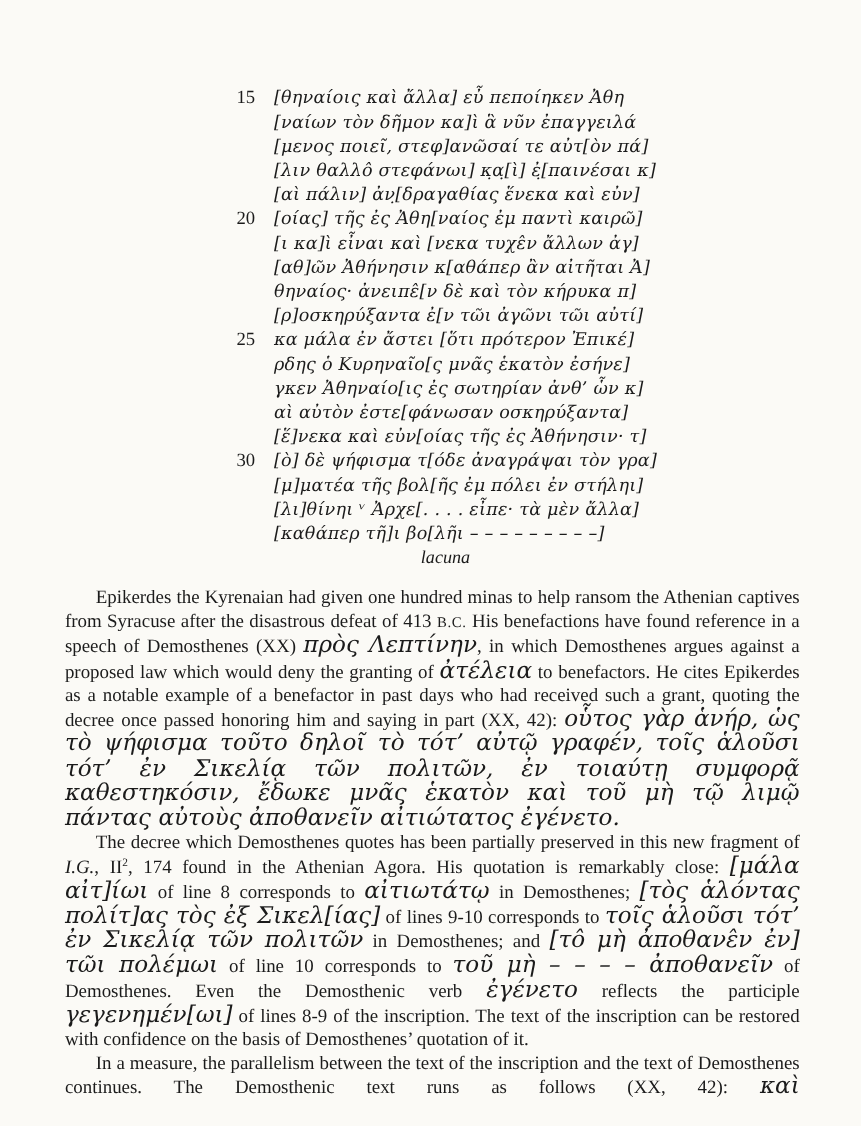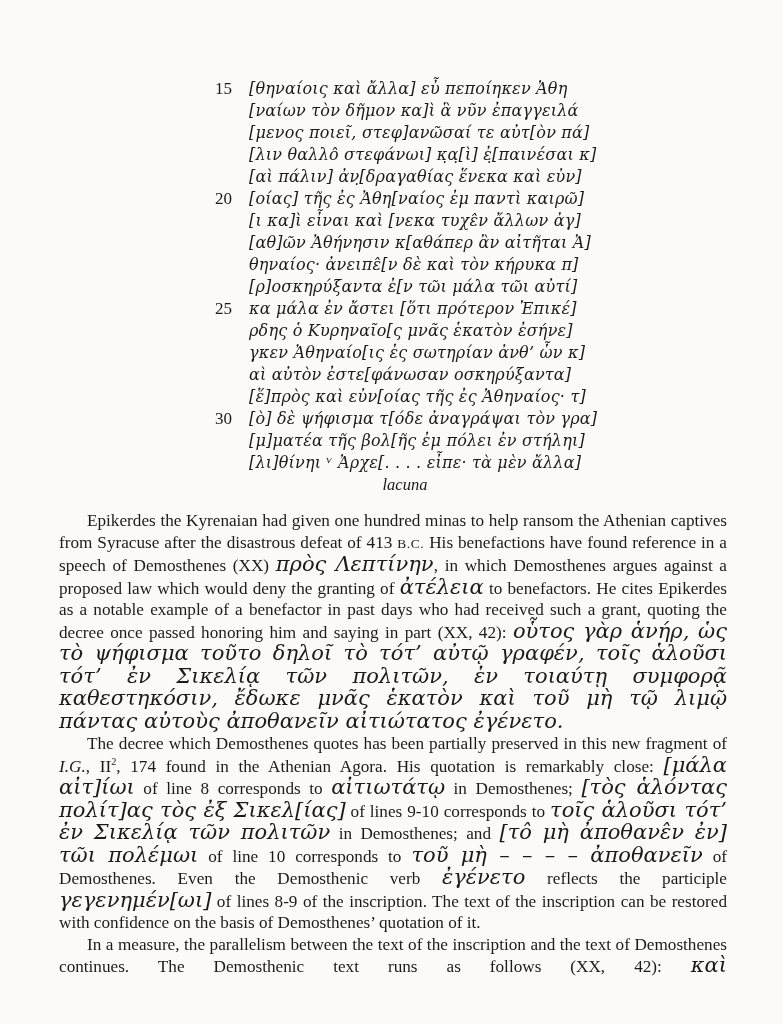--- a/index.html
+++ b/index.html
@@ -78,29 +78,30 @@
     <div>
         <div class="insc-line"><span class="insc-num">15</span><span class="insc-text">[θηναίοις καὶ ἄλλα] εὖ πεποίηκεν Ἀθη</span></div>
         <div class="insc-line"><span class="insc-num"></span><span class="insc-text">[ναίων τὸν δῆμον κα]ὶ ἃ νῦν ἐπαγγειλά</span></div>
         <div class="insc-line"><span class="insc-num"></span><span class="insc-text">[μενος ποιεῖ, στεφ]ανῶσαί τε αὐτ[ὸν πά]</span></div>
         <div class="insc-line"><span class="insc-num"></span><span class="insc-text">[λιν θαλλο̂ στεφάνωι] κ̣α̣[ὶ] ἐ̣[παινέσαι κ]</span></div>
         <div class="insc-line"><span class="insc-num"></span><span class="insc-text">[αὶ πάλιν] ἀν̣[δραγαθίας ἕνεκα καὶ εὐν]</span></div>
         <div class="insc-line"><span class="insc-num">20</span><span class="insc-text">[οίας] τῆς ἐς Ἀθη[ναίος ἐμ παντὶ καιρῶ]</span></div>
         <div class="insc-line"><span class="insc-num"></span><span class="insc-text">[ι κα]ὶ εἶναι καὶ [νεκα τυχε̂ν ἄλλων ἀγ]</span></div>
         <div class="insc-line"><span class="insc-num"></span><span class="insc-text">[αθ]ῶν Ἀθήνησιν κ[αθάπερ ἂν αἰτῆται Ἀ]</span></div>
         <div class="insc-line"><span class="insc-num"></span><span class="insc-text">θηναίος· ἀνειπε̂[ν δὲ καὶ τὸν κήρυκα π]</span></div>
-        <div class="insc-line"><span class="insc-num"></span><span class="insc-text">[ρ]οσκηρύξαντα ἐ[ν τῶι μάλα τῶι αὐτί]</span></div>
+        <div class="insc-line"><span class="insc-num"></span><span class="insc-text">[ρ]οσκηρύξαντα ἐ[ν τῶι ἀγῶνι τῶι αὐτί]</span></div>
         <div class="insc-line"><span class="insc-num">25</span><span class="insc-text">κα μάλα ἐν ἄστει [ὅτι πρότερον Ἐπικέ]</span></div>
         <div class="insc-line"><span class="insc-num"></span><span class="insc-text">ρδης ὁ Κυρηναῖο[ς μνᾶς ἑκατὸν ἐσήνε]</span></div>
         <div class="insc-line"><span class="insc-num"></span><span class="insc-text">γκεν Ἀθηναίο[ις ἐς σωτηρίαν ἀνθ’ ὧν κ]</span></div>
         <div class="insc-line"><span class="insc-num"></span><span class="insc-text">αὶ αὐτὸν ἐστε[φάνωσαν οσκηρύξαντα]</span></div>
-        <div class="insc-line"><span class="insc-num"></span><span class="insc-text">[ἕ]πρὸς καὶ εὐν[οίας τῆς ἐς Ἀθηναίος· τ]</span></div>
+        <div class="insc-line"><span class="insc-num"></span><span class="insc-text">[ἕ]νεκα καὶ εὐν[οίας τῆς ἐς Ἀθήνησιν· τ]</span></div>
         <div class="insc-line"><span class="insc-num">30</span><span class="insc-text">[ὸ] δὲ ψήφισμα τ[όδε ἀναγράψαι τὸν γρα]</span></div>
         <div class="insc-line"><span class="insc-num"></span><span class="insc-text">[μ]ματέα τῆς βολ[ῆς ἐμ πόλει ἐν στήληι]</span></div>
         <div class="insc-line"><span class="insc-num"></span><span class="insc-text">[λι]θίνηι ᵛ Ἀρχε[. . . . εἶπε· τὰ μὲν ἄλλα]</span></div>
+        <div class="insc-line"><span class="insc-num"></span><span class="insc-text">[καθάπερ τῆ]ι βο[λῆι – – – – – – – – –]</span></div>
       </div>
     <div class="insc-lacuna">lacuna</div>
   </div>
 
   <div class="paragraphs">
       <p class="para"><span class="seg-n">Epikerdes the Kyrenaian had given one hundred minas to help ransom the Athenian captives from Syracuse after the disastrous defeat of 413 </span><span class="seg-sc">B.C.</span><span class="seg-n">  His benefactions have found reference in a speech of Demosthenes (XX) </span><span class="seg-g">πρὸς Λεπτίνην</span><span class="seg-n">, in which Demosthenes argues against a proposed law which would deny the granting of </span><span class="seg-g">ἀτέλεια</span><span class="seg-n"> to benefactors.  He cites Epikerdes as a notable example of a benefactor in past days who had received such a grant, quoting the decree once passed honoring him and saying in part (XX, 42): </span><span class="seg-g">οὗτος γὰρ ἁνήρ, ὡς τὸ ψήφισμα τοῦτο δηλοῖ τὸ τότ’ αὐτῷ γραφέν, τοῖς ἁλοῦσι τότ’ ἐν Σικελίᾳ τῶν πολιτῶν, ἐν τοιαύτῃ συμφορᾷ καθεστηκόσιν, ἔδωκε μνᾶς ἑκατὸν καὶ τοῦ μὴ τῷ λιμῷ πάντας αὐτοὺς ἀποθανεῖν αἰτιώτατος ἐγένετο.</span></p>
       <p class="para"><span class="seg-n">The decree which Demosthenes quotes has been partially preserved in this new fragment of </span><span class="seg-i">I.G.</span><span class="seg-n">, II</span><span class="seg-sup">2</span><span class="seg-n">, 174 found in the Athenian Agora.  His quotation is remarkably close: </span><span class="seg-g">[μάλα αἰτ]ίωι</span><span class="seg-n"> of line 8 corresponds to </span><span class="seg-g">αἰτιωτάτῳ</span><span class="seg-n"> in Demosthenes; </span><span class="seg-g">[τὸς ἁλόντας πολίτ]ας τὸς ἐξ Σικελ[ίας]</span><span class="seg-n"> of lines 9-10 corresponds to </span><span class="seg-g">τοῖς ἁλοῦσι τότ’ ἐν Σικελίᾳ τῶν πολιτῶν</span><span class="seg-n"> in Demosthenes; and </span><span class="seg-g">[το̂ μὴ ἀποθανε̂ν ἐν] τῶι πολέμωι</span><span class="seg-n"> of line 10 corresponds to </span><span class="seg-g">τοῦ μὴ – – – – ἀποθανεῖν</span><span class="seg-n"> of Demosthenes.  Even the Demosthenic verb </span><span class="seg-g">ἐγένετο</span><span class="seg-n"> reflects the participle </span><span class="seg-g">γεγενημέν[ωι]</span><span class="seg-n"> of lines 8-9 of the inscription.  The text of the inscription can be restored with confidence on the basis of Demosthenes’ quotation of it.</span></p>
       <p class="para continued"><span class="seg-n">In a measure, the parallelism between the text of the inscription and the text of Demosthenes continues.  The Demosthenic text runs as follows (XX, 42): </span><span class="seg-g">καὶ</span></p>
     </div>
 

